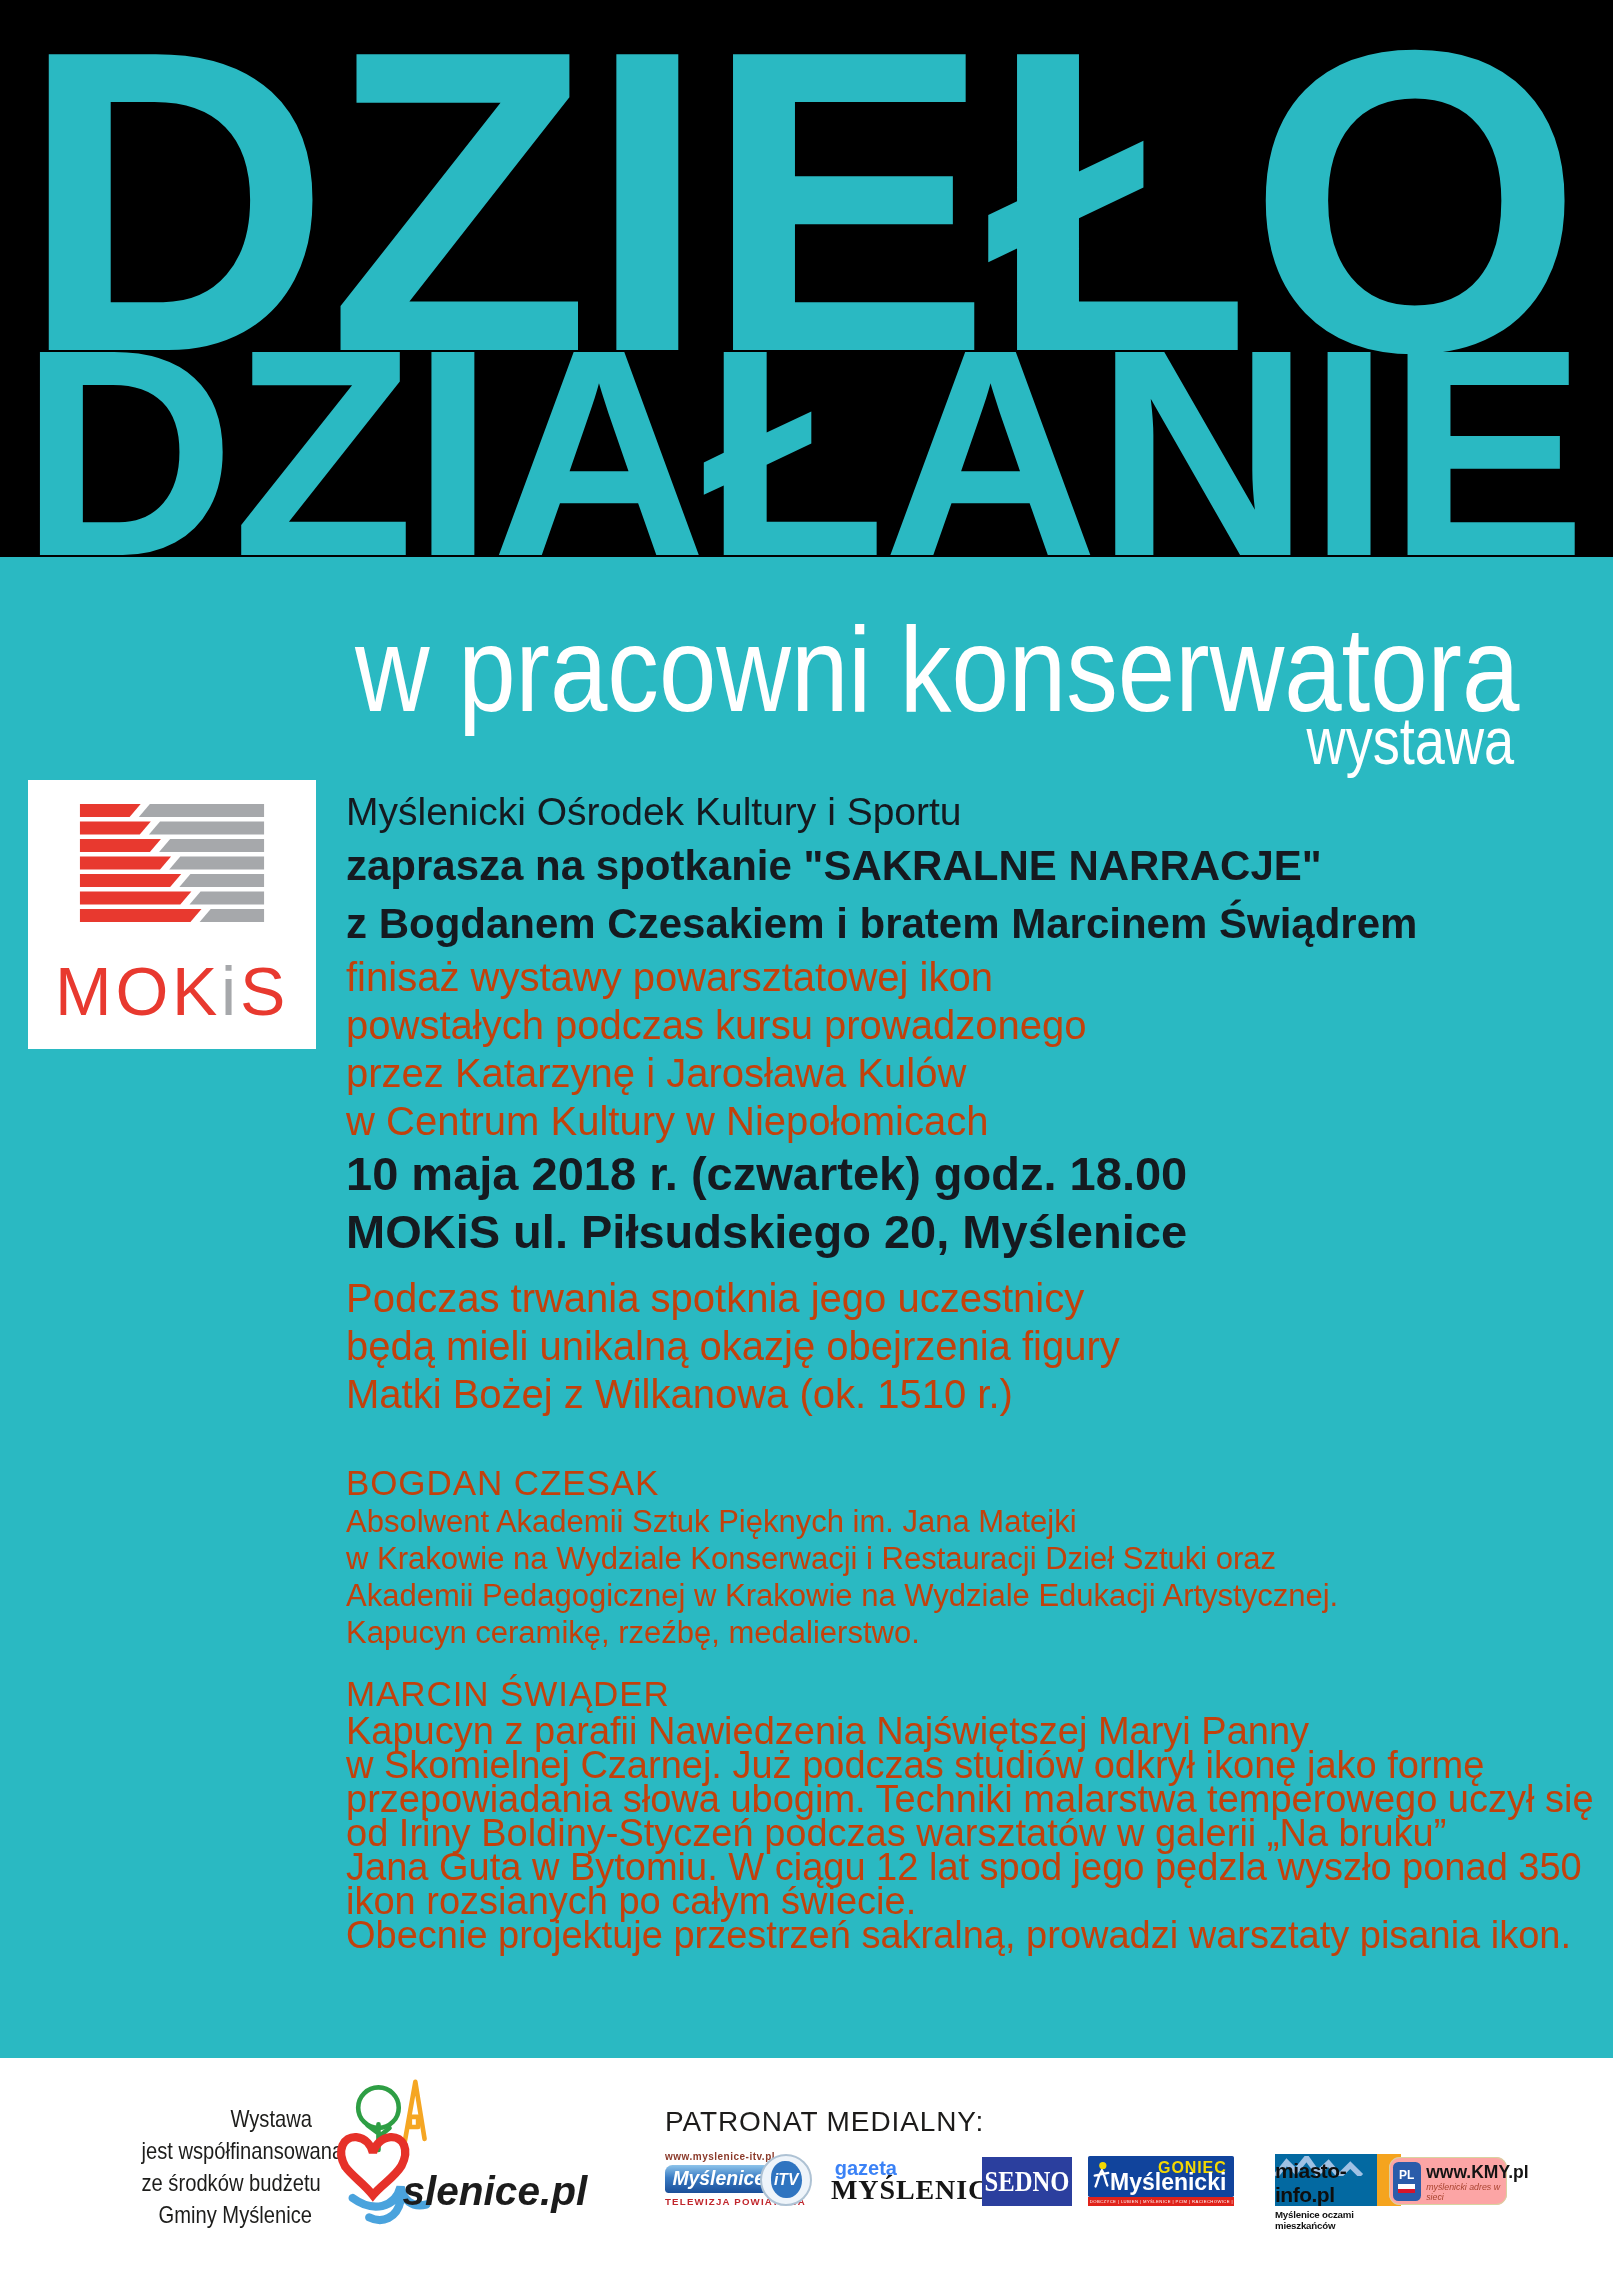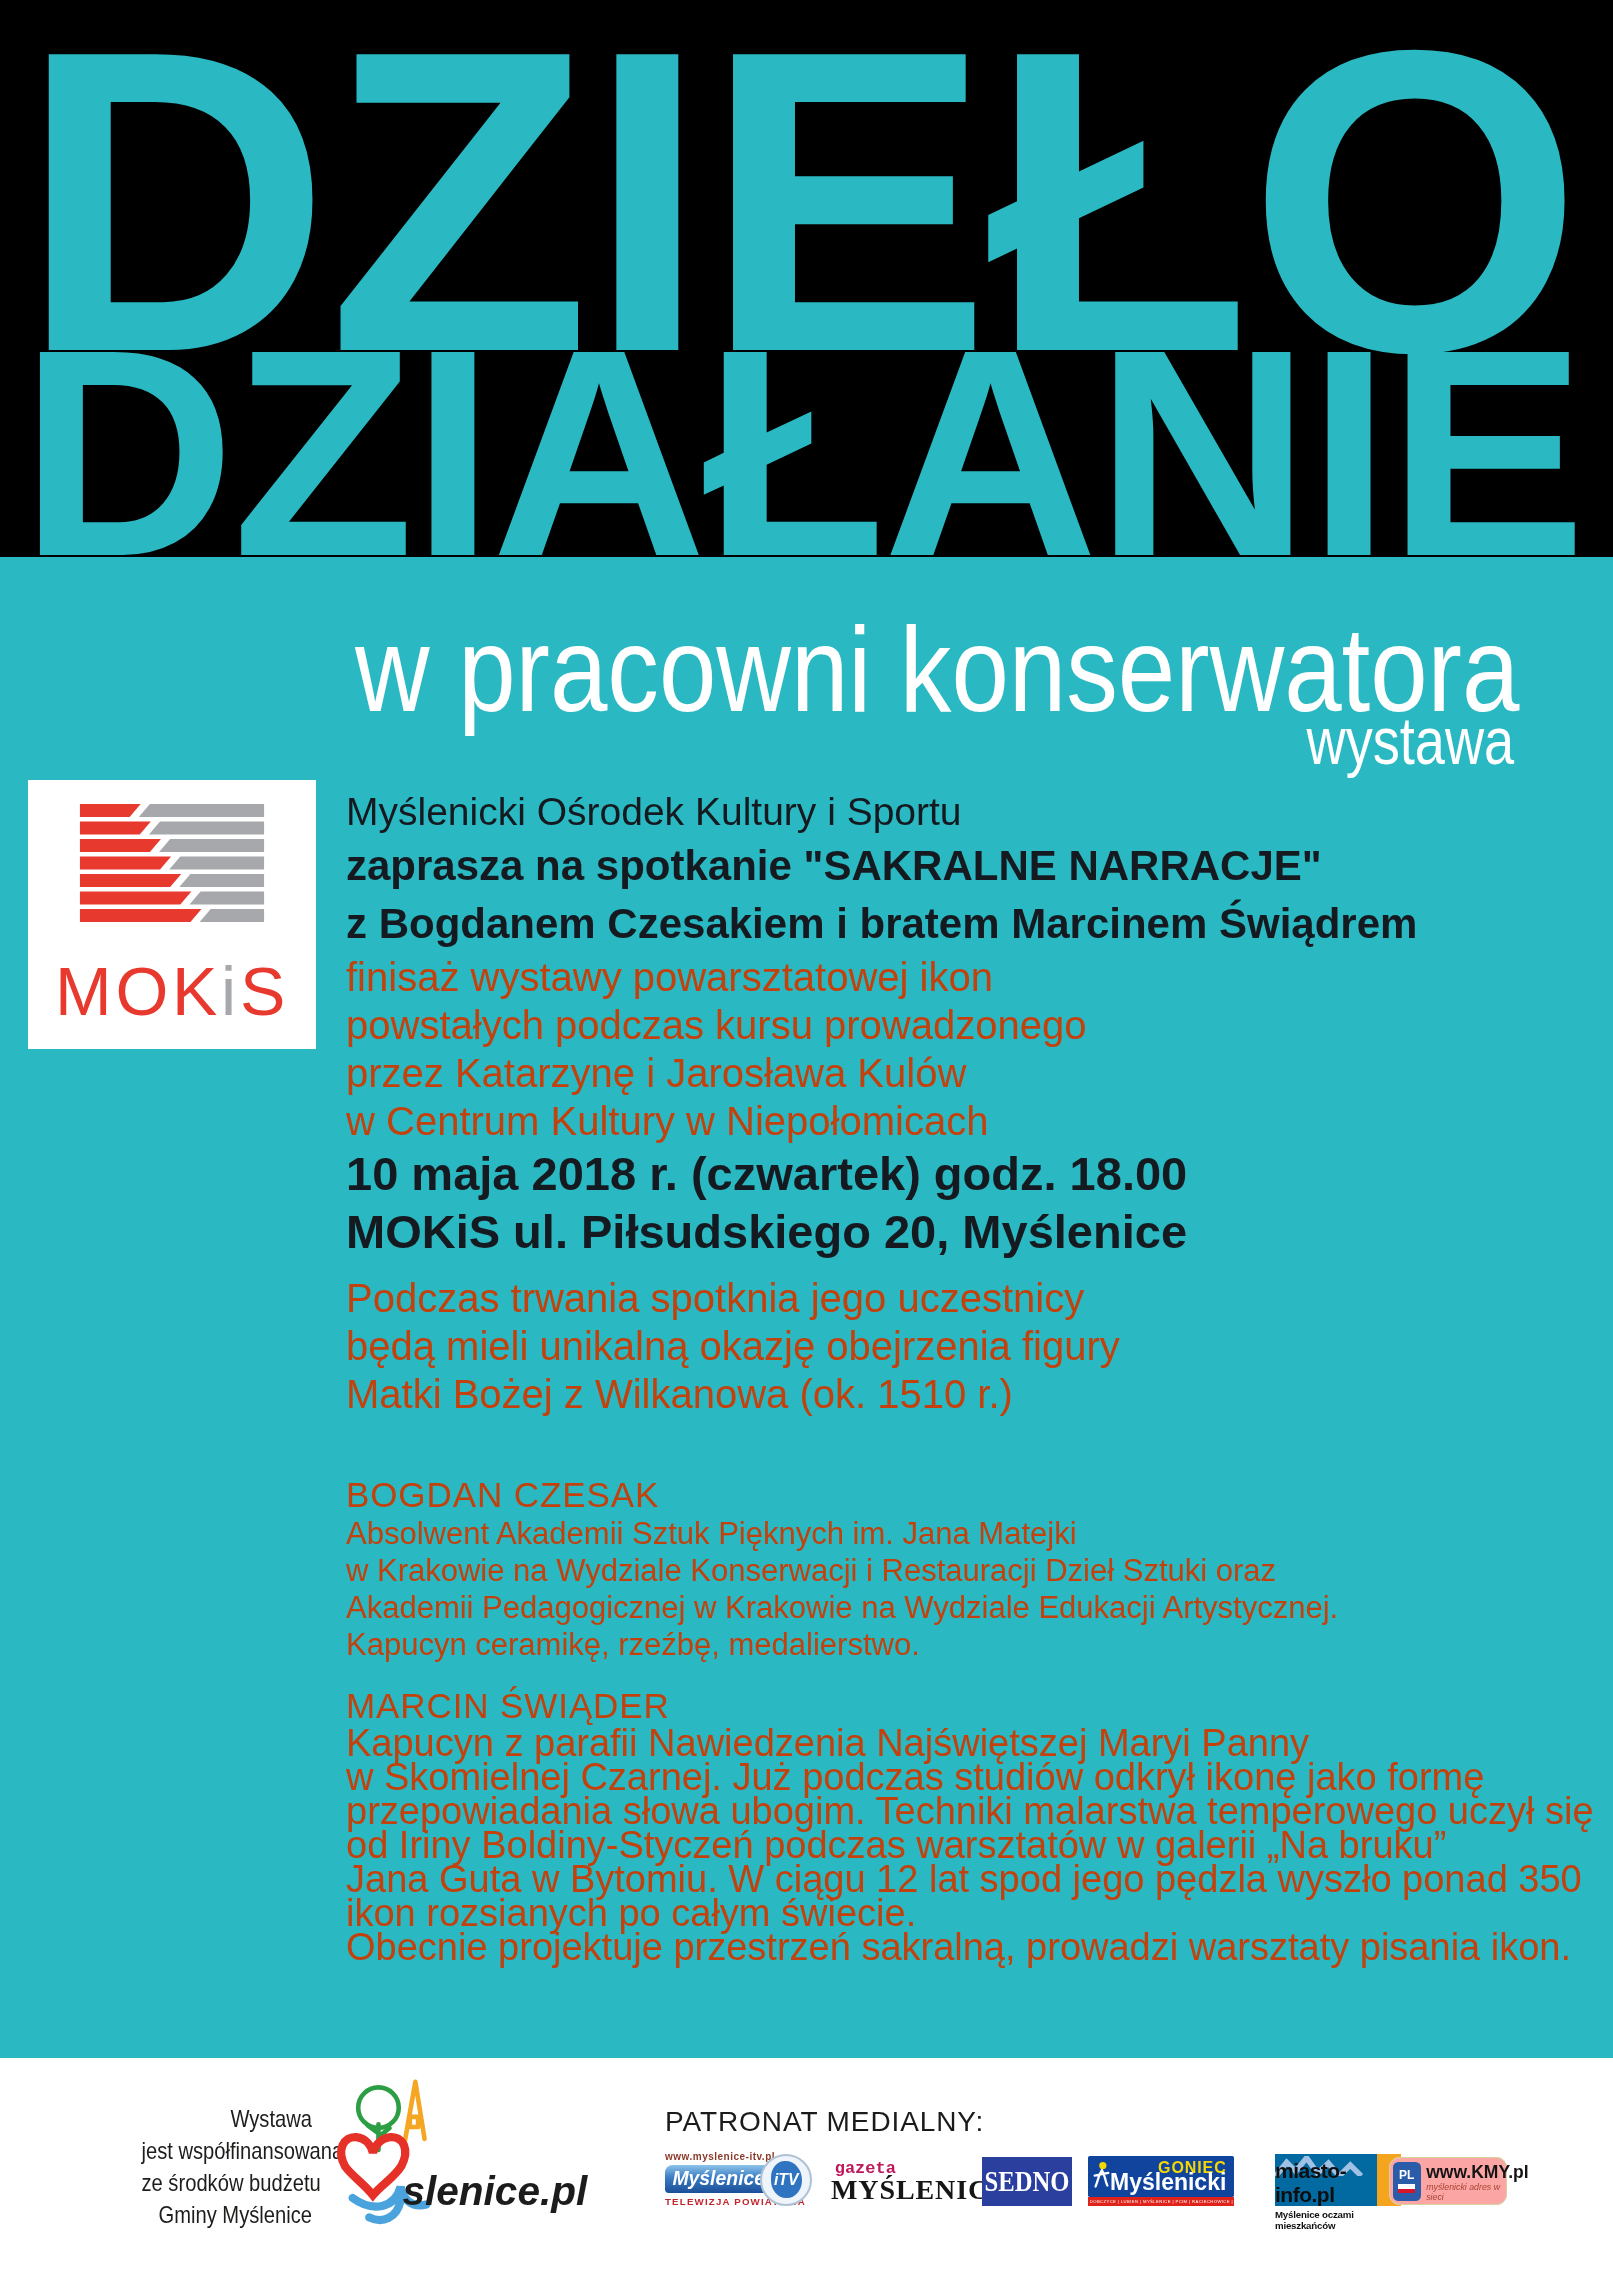--- a/index.html
+++ b/index.html
@@ -42,21 +42,21 @@
   .c-white{color:#c2410c;}
   .s-org{font-size:39px;line-height:50px;}
   .s-invite{font-size:42px;line-height:58px;font-weight:700;}
   .s-detail{font-size:40px;line-height:48px;}
   .s-date{font-size:47px;line-height:58px;font-weight:700;}
   .s-note{font-size:40px;line-height:48px;}
   .mt-note{margin-top:13px;}
   .s-bio-head{font-size:35px;line-height:41px;letter-spacing:0.9px;}
   .s-bio{font-size:31px;line-height:37px;}
   .s-bio2{font-size:38px;line-height:34px;}
-  .mt-bio1{margin-top:56px;}
+  .mt-bio1{margin-top:44px;}
   .mt-bio2{margin-top:22px;}
   
   .footer{position:absolute;left:0;top:2058px;width:1613px;height:231px;background:#fff;}
   .funding{
     position:absolute;left:109px;top:2103px;width:203px;text-align:right;
     color:#1d1d1b;font-size:24px;line-height:32px;
     transform:scaleX(.84);transform-origin:100% 0;white-space:nowrap;
   }
   .brand-logo{position:absolute;left:325px;top:2078px;}
   .patronat{
@@ -79,21 +79,21 @@
     border:2.8px solid #aec2d4;background:#eef4fa;display:flex;align-items:center;justify-content:center;
   }
   .itv-blob{
     width:31px;height:37px;background:#2f74c0;border-radius:46% 54% 50% 50%;
     display:flex;align-items:center;justify-content:center;
   }
   .itv-badge{color:#fff;font-style:italic;font-weight:700;font-size:15.7px;}
   .itv-caption{margin-top:3.7px;font-size:9.7px;font-weight:700;color:#c1272d;letter-spacing:1.2px;}
   
   .gazeta{left:831px;top:2162px;}
-  .gazeta-top{font-family:Liberation Mono, monospace;font-size:17px;color:#be185d;font-weight:700;line-height:13px;margin-left:3.7px;}
+  .gazeta-top{font-family:Liberation Sans, sans-serif;font-size:20px;color:#3b82f6;font-weight:700;line-height:13px;margin-left:3.7px;}
   .gazeta-name{font-family:"Liberation Serif",serif;font-size:28px;color:#161616;font-weight:600;letter-spacing:0.9px;line-height:29.5px;}
   
   .sedno{left:982px;top:2157px;width:90px;height:49px;background:#2b3f9e;display:flex;align-items:center;justify-content:center;}
   .sedno-name{
     font-family:"Liberation Serif",serif;color:#fff;font-size:29px;font-weight:700;
     transform:scaleX(.85);letter-spacing:0;
   }
   
   .goniec{left:1088px;top:2156px;width:146px;}
   .goniec-main{position:relative;height:41px;background:#11449c;border-radius:1.8px;}

